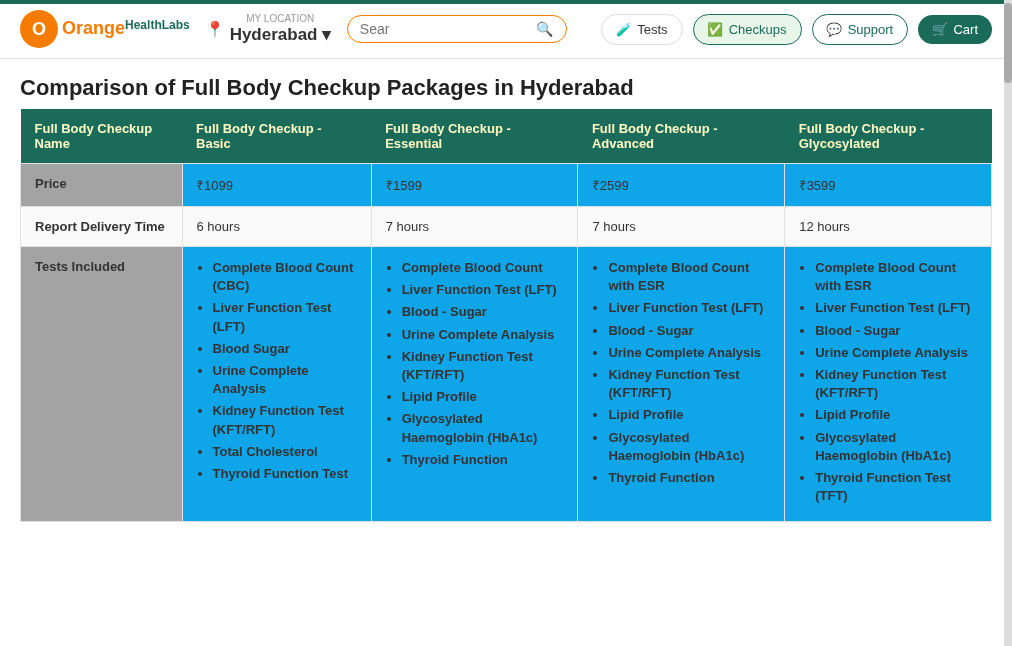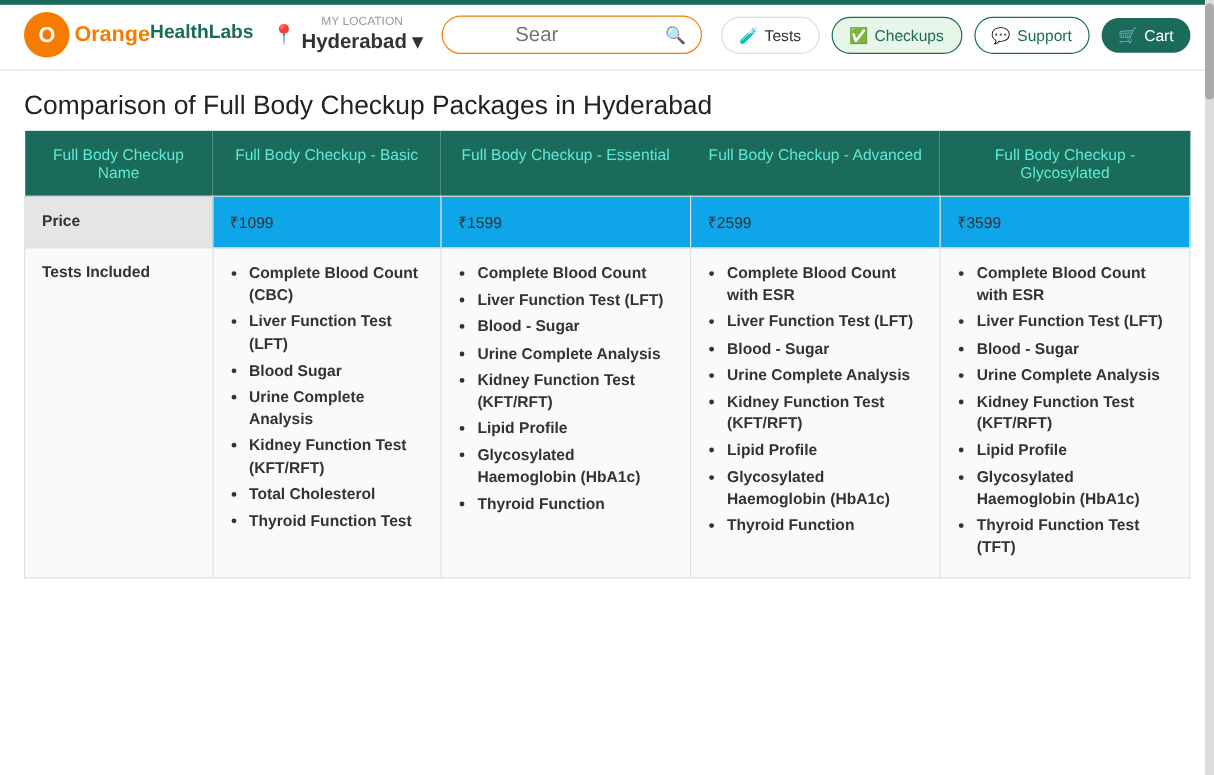--- a/index.html
+++ b/index.html
@@ -32,21 +32,21 @@
       width: 38px; height: 38px;
       background: #f57c00;
       border-radius: 50%;
       display: flex; align-items: center; justify-content: center;
       color: #fff; font-size: 18px; font-weight: bold;
     }
     .logo-text {
       display: flex; flex-direction: row; line-height: 1.1;
     }
     .logo-text .orange { color: #f57c00; font-size: 18px; font-weight: bold; }
-    .logo-text .health { color: #1a6b5a; font-size: 16px; font-weight: bold; }
+    .logo-text .health { color: #1a6b5a; font-size: 12px; font-weight: bold; }
 
     .location-area {
       display: flex; align-items: center; gap: 4px;
       font-size: 12px; color: #555;
       min-width: 100px;
     }
     .location-area .label { font-size: 10px; color: #999; text-align: center; }
     .location-area .city { font-weight: bold; color: #333; font-size: 17px; }
     .location-pin { color: #f57c00; font-size: 16px; }
 
@@ -54,24 +54,23 @@
       flex: 1;
       max-width: 220px;
       display: flex; align-items: center;
       border: 1.5px solid #f57c00;
       border-radius: 20px;
       padding: 5px 12px;
       gap: 6px;
     }
     .search-bar input {
       border: none; outline: none;
-      font-size: 17px; color: #555;
+      font-size: 14px; color: #555;
       width: 100%;
       background: transparent;
-      margin-left: 48px;
     }
     .search-icon-svg { color: #999; font-size: 14px; }
 
     .nav-btns {
       display: flex; align-items: center; gap: 10px; margin-left: auto;
     }
     .nav-btn {
       display: flex; align-items: center; gap: 5px;
       padding: 7px 14px;
       border-radius: 20px;
@@ -96,61 +95,61 @@
       background: #1a6b5a; color: #fff;
       border: none;
     }
 
     
     .page-content {
       padding: 16px 20px;
     }
     .page-title {
       font-size: 22px;
-      font-weight: normal;
+      font-weight: bold;
       color: #222;
       margin-bottom: 8px;
     }
     .subtitle {
       font-size: 13px;
       color: #555;
       margin-bottom: 16px;
     }
 
     
     .comparison-table {
       width: 100%;
       border-collapse: collapse;
       font-size: 13px;
     }
     .comparison-table th {
       background: #1a6b5a;
-      color: #5eead4;
+      color: #fef9c3;
       padding: 12px 14px;
-      text-align: center;
-      font-weight: normal;
+      text-align: left;
+      font-weight: bold;
       font-size: 13px;
       vertical-align: top;
     }
     .comparison-table th:first-child {
       background: #1a6b5a;
       min-width: 130px;
     }
     .comparison-table td {
       padding: 12px 14px;
       border: 1px solid #e0e0e0;
       vertical-align: top;
       background: #0ea5e9;
     }
     .comparison-table tr:nth-child(even) td {
       background: #fafafa;
     }
     .comparison-table td:first-child {
       font-weight: bold;
-      background: #e5e5e5;
+      background: #a3a3a3;
     }
     .comparison-table ul {
       padding-left: 16px;
       margin: 0;
       font-weight: bold;
     }
     .comparison-table ul li {
       margin-bottom: 4px;
       line-height: 1.4;
     }
@@ -229,20 +228,27 @@
 
       <tr>
         <td>Price</td>
         <td>₹1099</td>
         <td>₹1599</td>
         <td>₹2599</td>
         <td>₹3599</td>
       </tr>
 
 
+      <tr>
+        <td>Report Delivery Time</td>
+        <td>6 hours</td>
+        <td>7 hours</td>
+        <td>7 hours</td>
+        <td>12 hours</td>
+      </tr>
 
       <tr>
         <td>Tests Included</td>
         <td>
           <ul id="basic-tests-list">
               <li>Complete Blood Count (CBC)</li>
               <li>Liver Function Test (LFT)</li>
               <li>Blood Sugar</li>
               <li>Urine Complete Analysis</li>
               <li>Kidney Function Test (KFT/RFT)</li>

